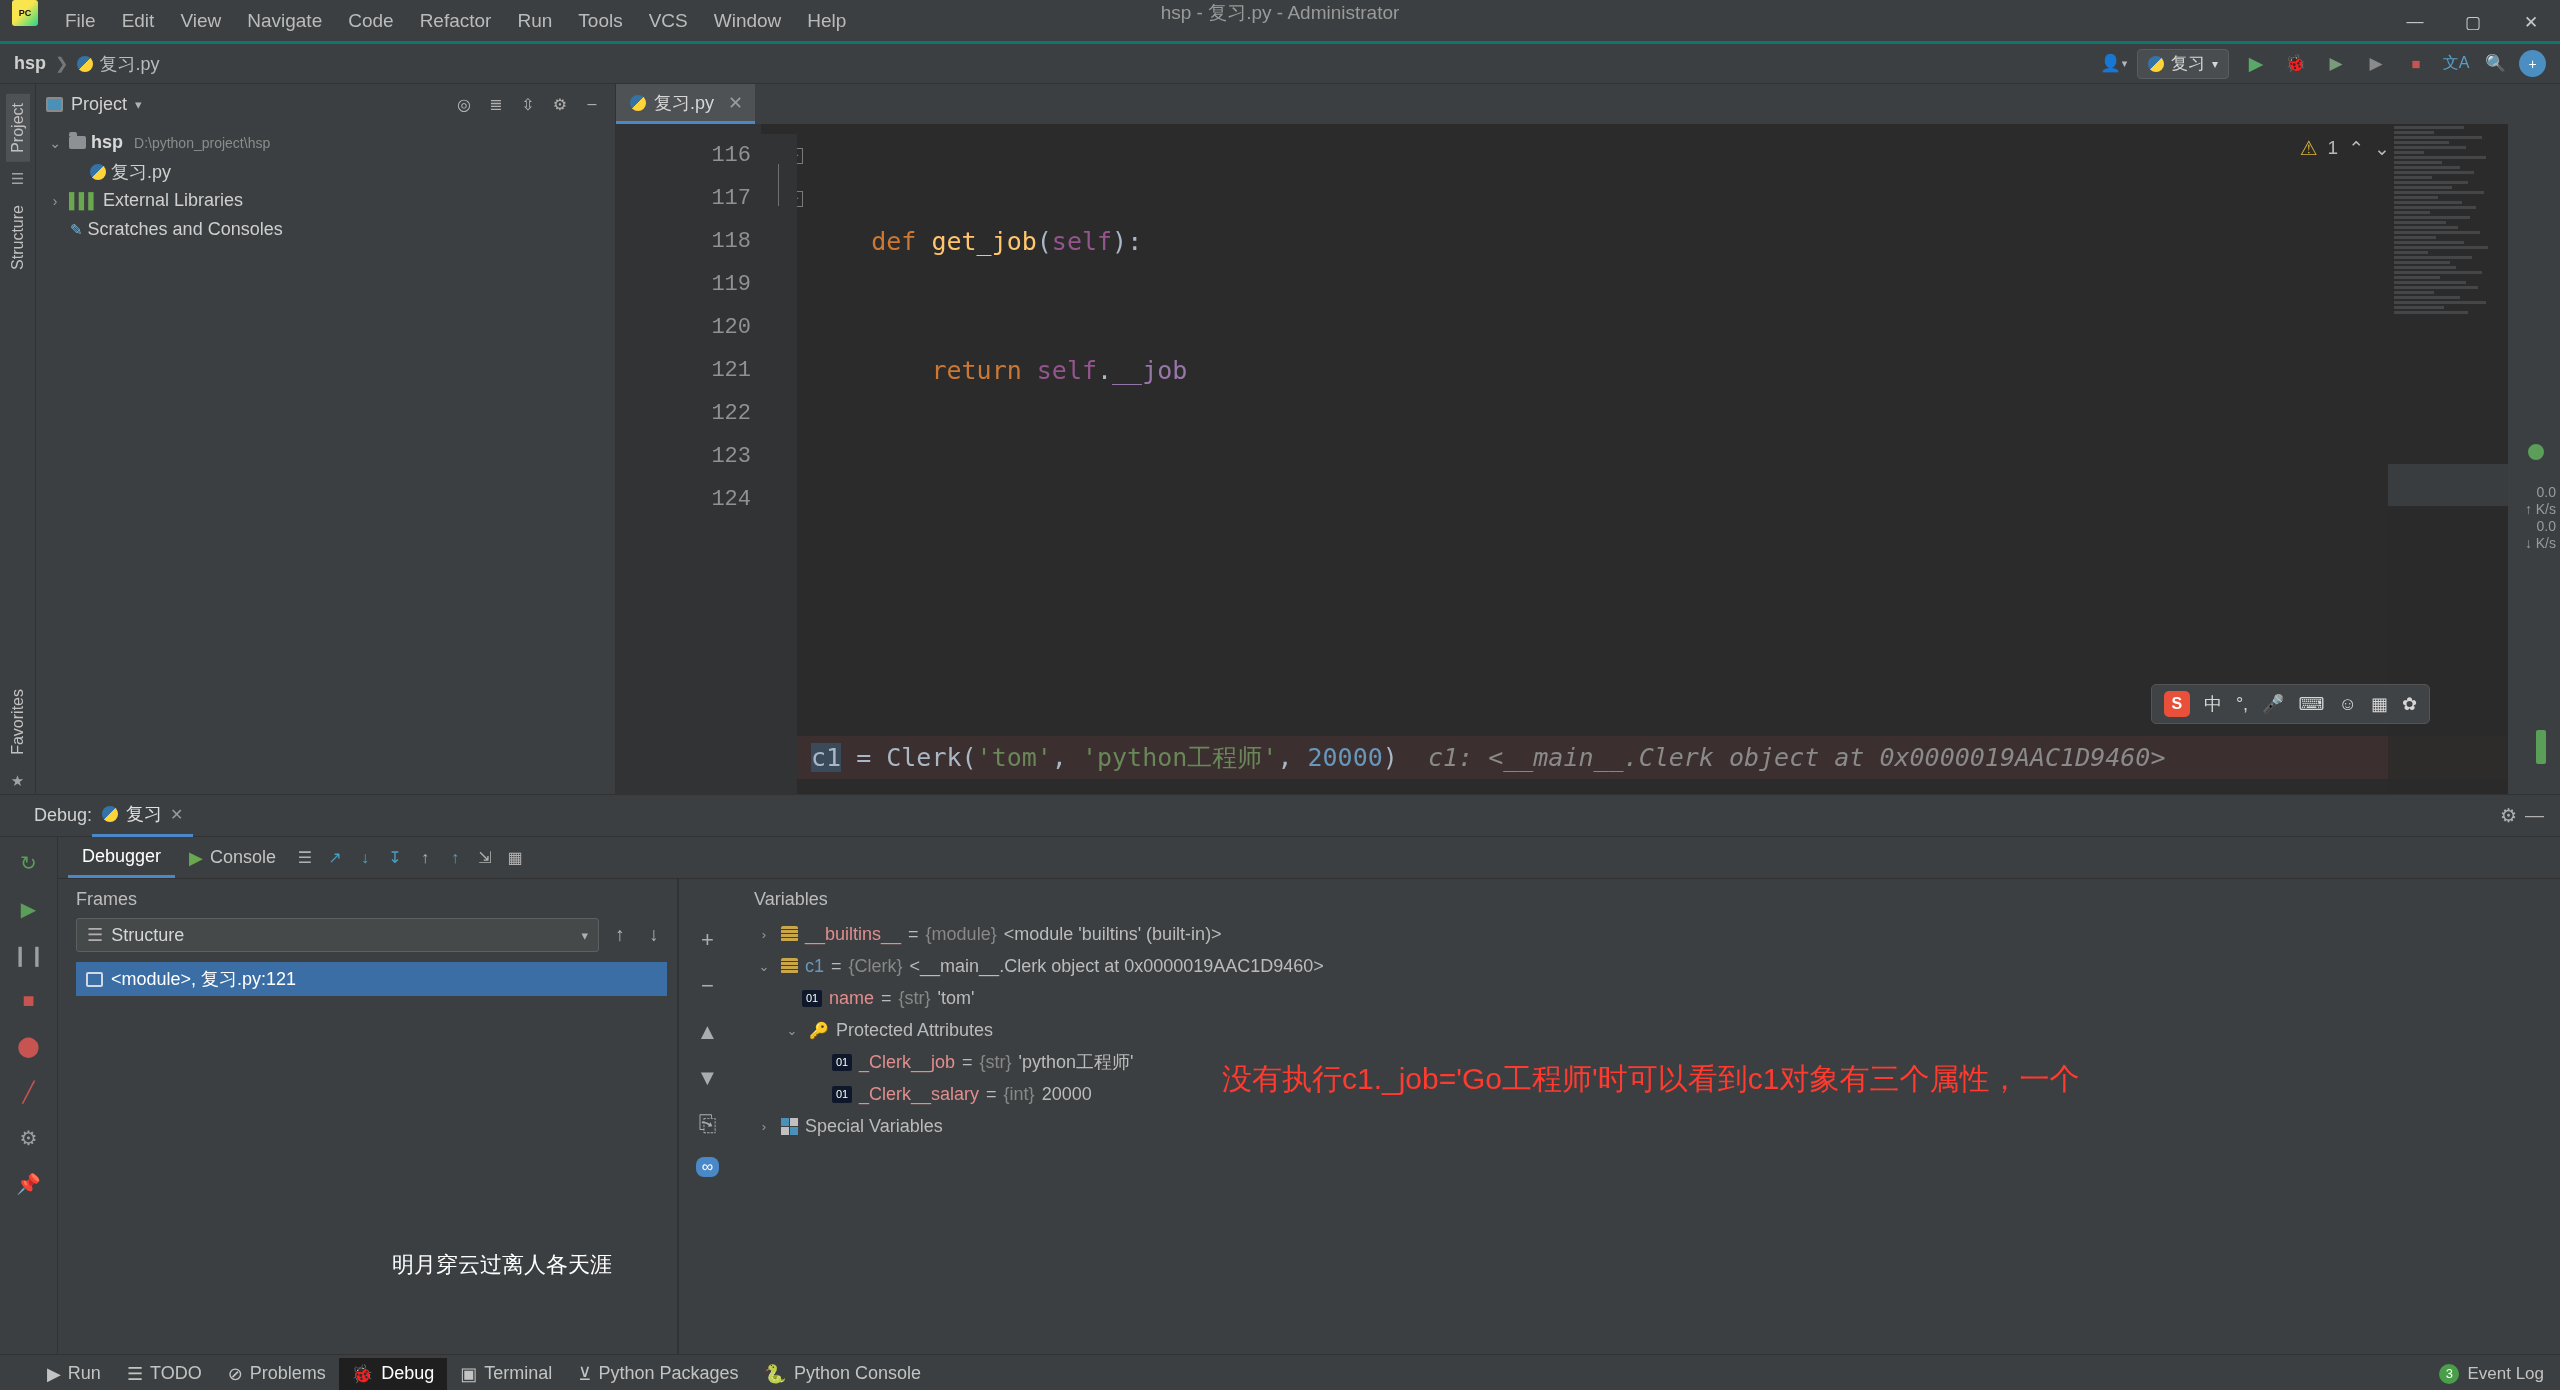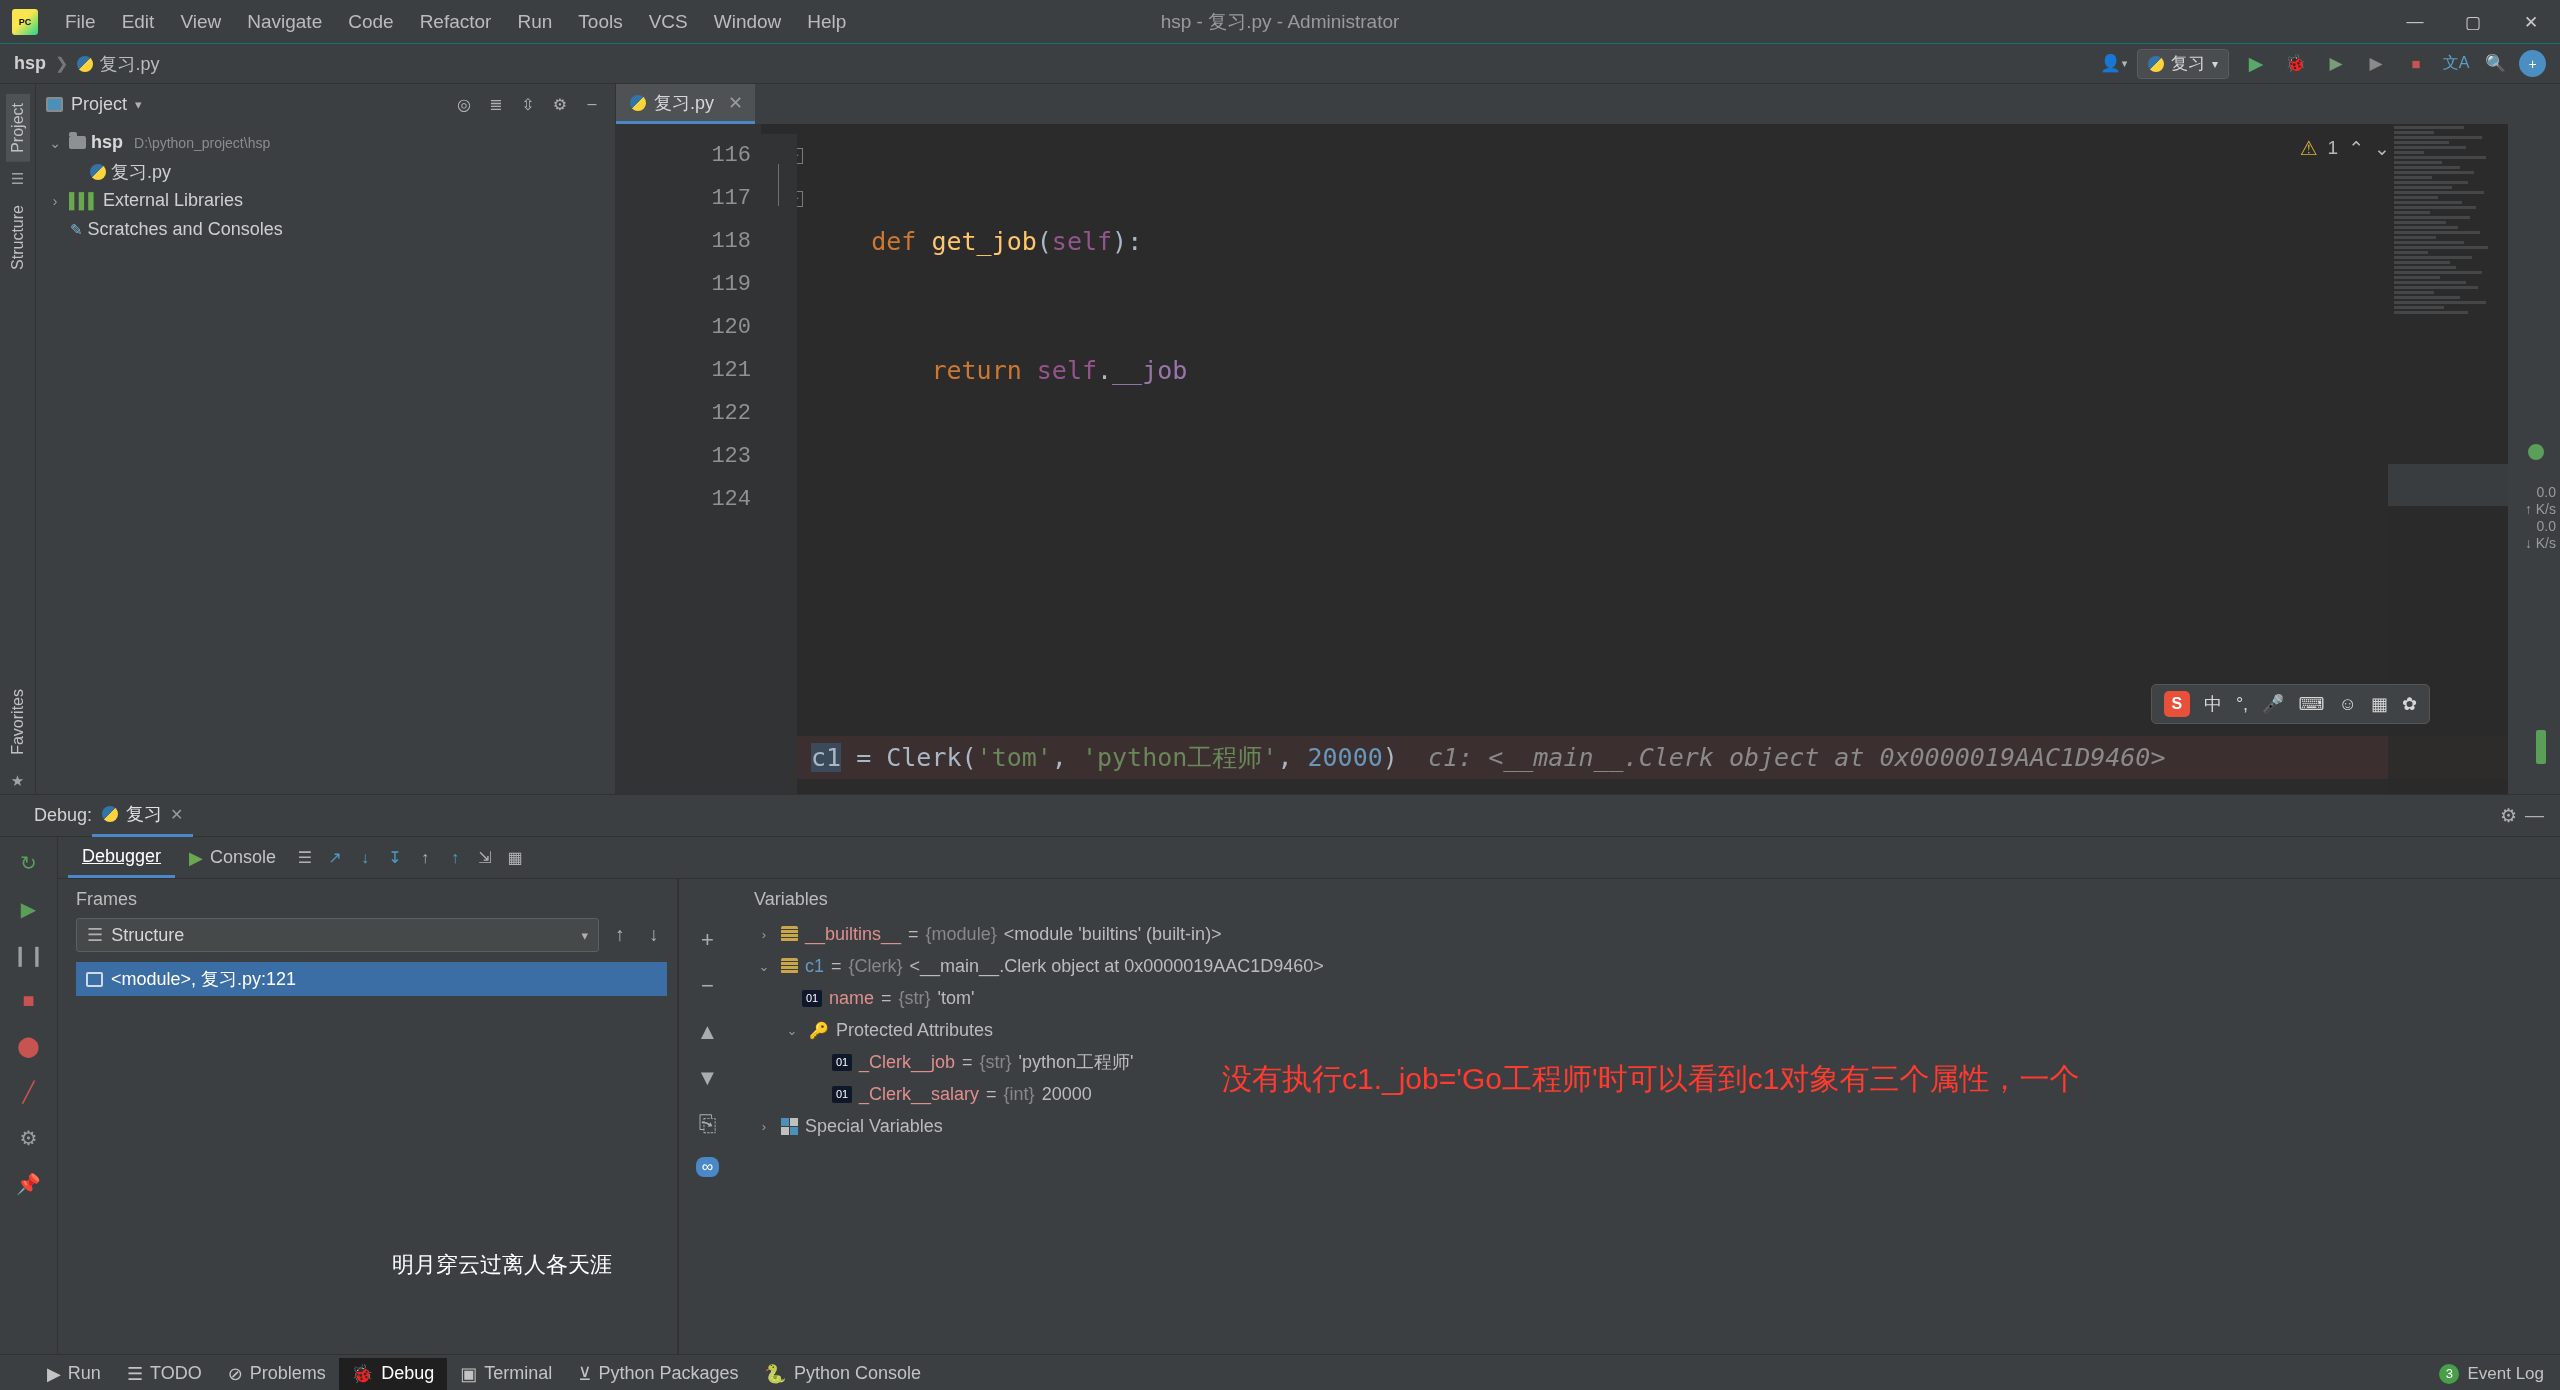--- a/index.html
+++ b/index.html
@@ -6,22 +6,22 @@
   html, body {
     width: 2560px; height: 1390px;
     background: #3c3f41;
     font-family: "Liberation Sans", sans-serif;
     overflow: hidden;
   }
   body { position: relative; }
 
   
   .titlebar {
-    height: 44px; background: #3c3f41; display: flex; align-items: center;
-    position: relative; border-bottom: 1px solid #0f766e;
+    height: 44px; background: #3c3f41; display: flex; 
+    position: relative; border-bottom: 3px solid #0f766e;
   }
   .pc-logo {
     width: 26px; height: 26px; margin: 0 14px 0 12px; border-radius: 3px;
     background: linear-gradient(135deg,#f9e64f 0%,#f9e64f 45%,#21d789 100%);
     display: flex; align-items: center; justify-content: center;
     font-size: 9px; font-weight: bold; color: #111;
   }
   .menu { display: flex; align-items: center; gap: 0; }
   .menu-item {
     color: #bbbbbb; font-size: 19px; padding: 4px 13px; cursor: default;
@@ -233,21 +233,21 @@
   .dsi { font-size: 20px; color: #9aa0a4; }
   .dsi.g { color: #5a9e5a; }
   .dsi.r { color: #c75450; }
 
   .dp-content { flex: 1; display: flex; flex-direction: column; min-width: 0; }
   .dp-tabs {
     height: 42px; display: flex; align-items: center; gap: 0;
     border-bottom: 1px solid #323232; padding-left: 10px;
   }
   .dtab { color: #c3c3c3; font-size: 18px; padding: 8px 14px; display: flex; align-items: center; gap: 7px; }
-  .dtab.active { color: #ffffff; border-bottom: 3px solid #4a88c7; text-decoration: underline; }
+  .dtab.active { color: #ffffff; border-bottom: 3px solid #4a88c7; }
   .dtab-ic { width: 30px; height: 26px; display: flex; align-items: center; justify-content: center; color: #b0b0b0; font-size: 16px; }
 
   .dp-split { flex: 1; display: flex; min-height: 0; }
   .frames-pane { width: 620px; border-right: 1px solid #323232; display: flex; flex-direction: column; }
   .pane-title { color: #bcbcbc; font-size: 18px; padding: 10px 0 8px 18px; }
   .frames-row { display: flex; align-items: center; gap: 8px; padding: 0 10px 0 18px; }
   .thread-select {
     flex: 1; height: 34px; background: #45494a; border: 1px solid #5c6060;
     border-radius: 3px; display: flex; align-items: center; gap: 8px;
     padding: 0 10px; color: #d6d6d6; font-size: 18px;

